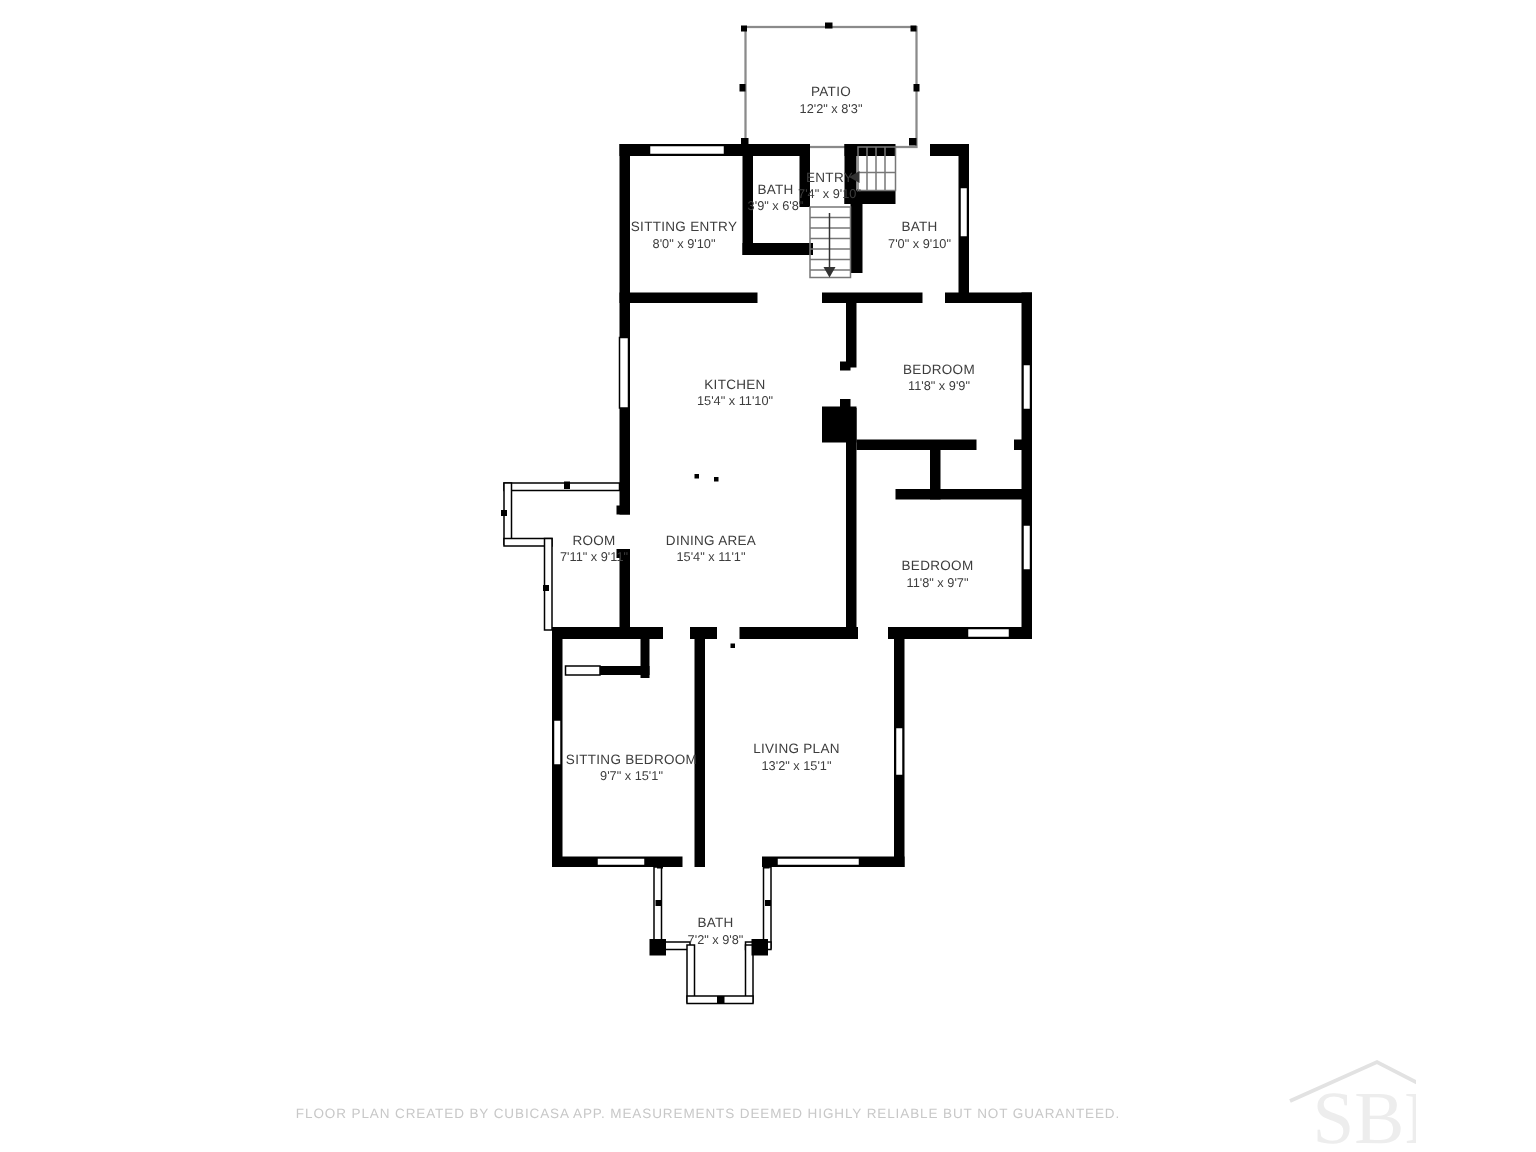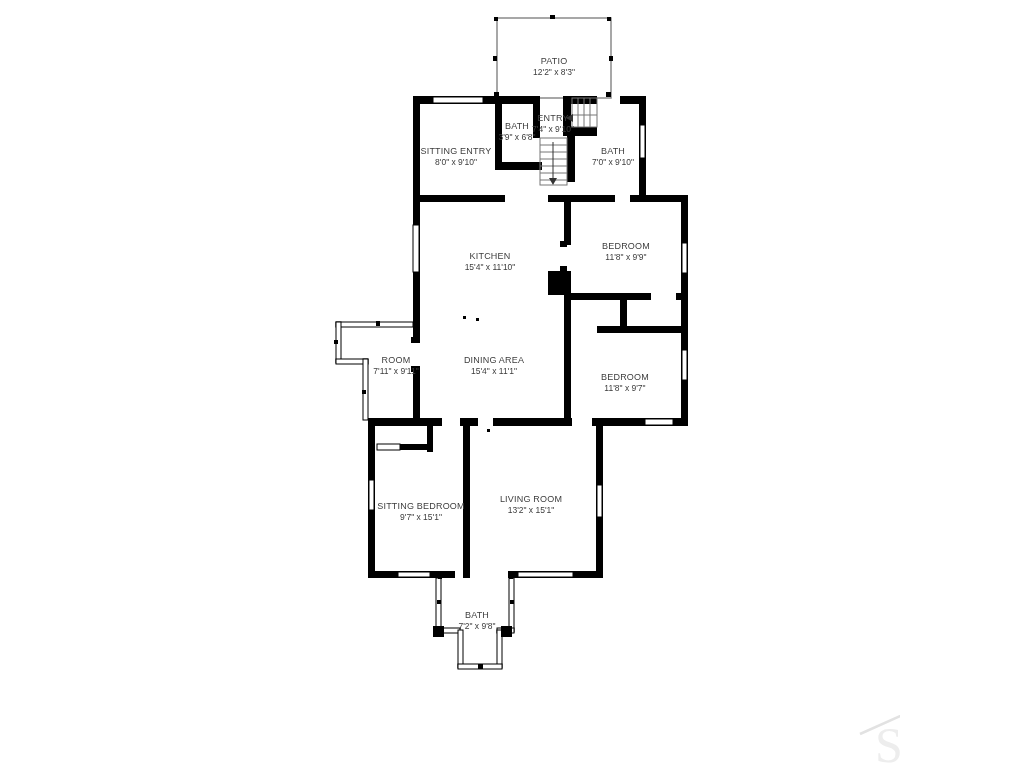--- a/index.html
+++ b/index.html
@@ -1,17 +1,17 @@
 <!DOCTYPE html>
 <html><head>
 <meta charset="utf-8">
 <style>
   html,body{margin:0;padding:0;background:#fff;}
   .stage{position:relative;width:900px;height:768px;background:#ffffff;overflow:hidden;
-         font-family:"Liberation Sans", sans-serif;}
+         font-family:"Liberation Sans", sans-serif;padding-left:44px;}
   .plan-svg{position:absolute;left:0;top:0;}
   .room-label{position:absolute;transform:translateX(-50%);text-align:center;
               white-space:nowrap;color:#3d3d3d;line-height:11px;}
   .room-label .nm{font-size:9px;letter-spacing:.2px;display:block;}
   .room-label .dm{font-size:8.5px;display:block;}
   .footer-note{position:absolute;left:0;top:737px;width:100%;text-align:center;
                font-size:9px;letter-spacing:.6px;color:#c8c8c8;}
   .watermark{position:absolute;left:855px;top:698px;width:170px;height:70px;}
   .watermark .sbr-text{font-family:"Liberation Serif", serif;font-size:50px;fill:#ededed;}
   .watermark .sbr-reg{font-family:"Liberation Serif", serif;font-size:9px;fill:#e4e4e4;}
@@ -175,41 +175,42 @@
       <span class="dm">15'4" x 11'10"</span>
     </div>
   <div class="room-label" style="left:626px;top:241px">
     <span class="nm">BEDROOM</span>
       <span class="dm">11'8" x 9'9"</span>
     </div>
   <div class="room-label" style="left:396px;top:355px">
     <span class="nm">ROOM</span>
       <span class="dm">7'11" x 9'11"</span>
     </div>
-  <div class="room-label" style="left:494px;top:355px">
+  <div class="room-label" style="left:474px;top:355px">
     <span class="nm">DINING AREA</span>
       <span class="dm">15'4" x 11'1"</span>
     </div>
   <div class="room-label" style="left:625px;top:372px">
     <span class="nm">BEDROOM</span>
       <span class="dm">11'8" x 9'7"</span>
     </div>
   <div class="room-label" style="left:421px;top:501px">
     <span class="nm">SITTING BEDROOM</span>
       <span class="dm">9'7" x 15'1"</span>
     </div>
   <div class="room-label" style="left:531px;top:494px">
-    <span class="nm">LIVING ROOM</span>
+    <span class="nm">LIVING PLAN</span>
       <span class="dm">13'2" x 15'1"</span>
     </div>
   <div class="room-label" style="left:477px;top:610px">
     <span class="nm">BATH</span>
       <span class="dm">7'2" x 9'8"</span>
     </div>
 
+  <div class="footer-note">FLOOR PLAN CREATED BY CUBICASA APP. MEASUREMENTS DEEMED HIGHLY RELIABLE BUT NOT GUARANTEED.</div>
 
   <svg class="watermark" viewBox="0 0 170 70">
     <text x="20" y="64" class="sbr-text">SBR</text>
     <polyline points="5,36 63,10 168,64" fill="none" stroke="#e2e2e2" stroke-width="2.5"></polyline>
     <text x="122" y="32" class="sbr-reg">®</text>
   </svg>
 
 </div>
 
 </body></html>

